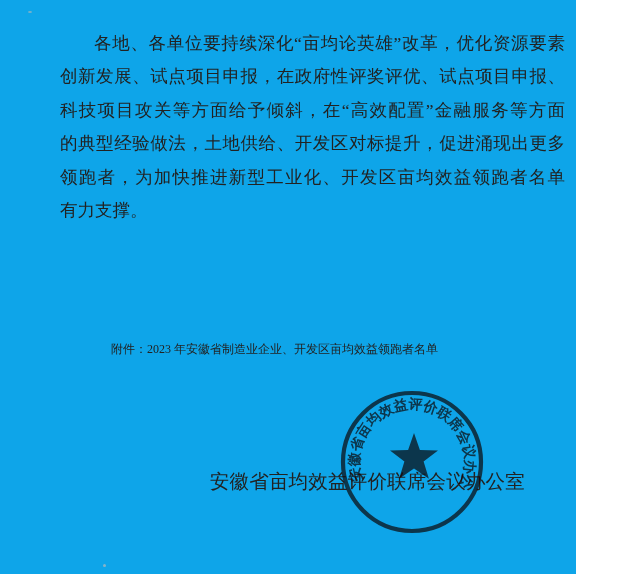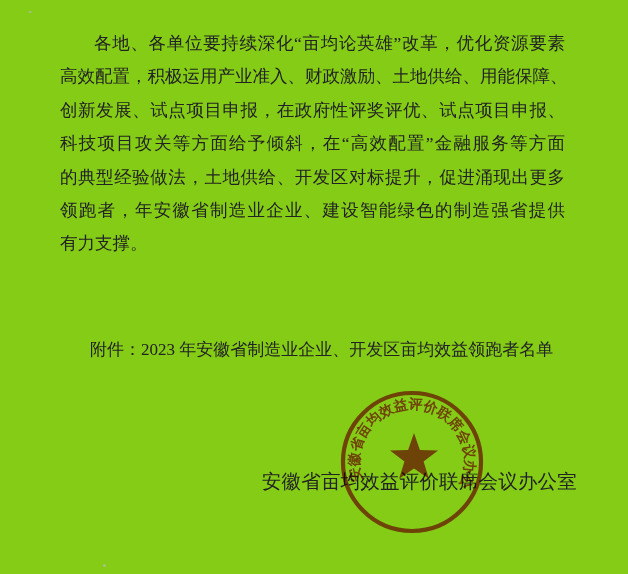--- a/index.html
+++ b/index.html
@@ -2,23 +2,23 @@
 <html><head>
 <meta charset="utf-8">
 <style>
   html, body {
     margin: 0;
     padding: 0;
     background: #ffffff;
   }
   .page {
     position: relative;
-    width: 628px;
+    width: 576px;
     height: 574px;
-    background: #84cc16;
+    background: #0ea5e9;
     overflow: hidden;
     font-family: "Liberation Serif", "DejaVu Serif", serif;
     color: #222222;
   }
   .body-text {
     position: absolute;
     left: 60px;
     top: 27px;
     width: 505px;
   }
@@ -33,25 +33,25 @@
   }
   .line.indent {
     padding-left: 34px;
   }
   .line.last {
     text-align: center;
     text-align-last: left;
   }
   .attachment {
     position: absolute;
-    left: 90px;
+    left: 111px;
     top: 333px;
     height: 33px;
     line-height: 33px;
-    font-size: 17px;
+    font-size: 12px;
     white-space: nowrap;
   }
   .signature {
     position: absolute;
     right: 51px;
     top: 469px;
     height: 26px;
     line-height: 26px;
     font-size: 19.5px;
     letter-spacing: 0.2px;
@@ -84,25 +84,24 @@
   .speck.s1 { left: 28px; top: 11px; width: 4px; height: 2px; opacity: 0.6; }
   .speck.s2 { left: 103px; top: 564px; width: 3px; height: 3px; opacity: 0.7; }
 </style>
 </head>
 <body>
 
 <div class="page">
 
   <div class="body-text">
     <div class="line indent">各地、各单位要持续深化“亩均论英雄”改革，优化资源要素</div>
-    <div class="line">高效配置，积极运用产业准入、财政激励、土地供给、用能保障、</div>
     <div class="line">创新发展、试点项目申报，在政府性评奖评优、试点项目申报、</div>
     <div class="line">科技项目攻关等方面给予倾斜，在“高效配置”金融服务等方面</div>
     <div class="line">的典型经验做法，土地供给、开发区对标提升，促进涌现出更多</div>
-    <div class="line">领跑者，年安徽省制造业企业、建设智能绿色的制造强省提供</div>
+    <div class="line">领跑者，为加快推进新型工业化、开发区亩均效益领跑者名单</div>
     <div class="line last">有力支撑。</div>
   </div>
 
   <div class="attachment">附件：2023 年安徽省制造业企业、开发区亩均效益领跑者名单</div>
 
   <div class="signature">安徽省亩均效益评价联席会议办公室</div>
 
 
   <svg class="seal" viewBox="0 0 150 150" xmlns="http://www.w3.org/2000/svg">
     <circle cx="75" cy="75" r="69" fill="none" stroke="#cf3b3b" stroke-width="4.2"></circle>

